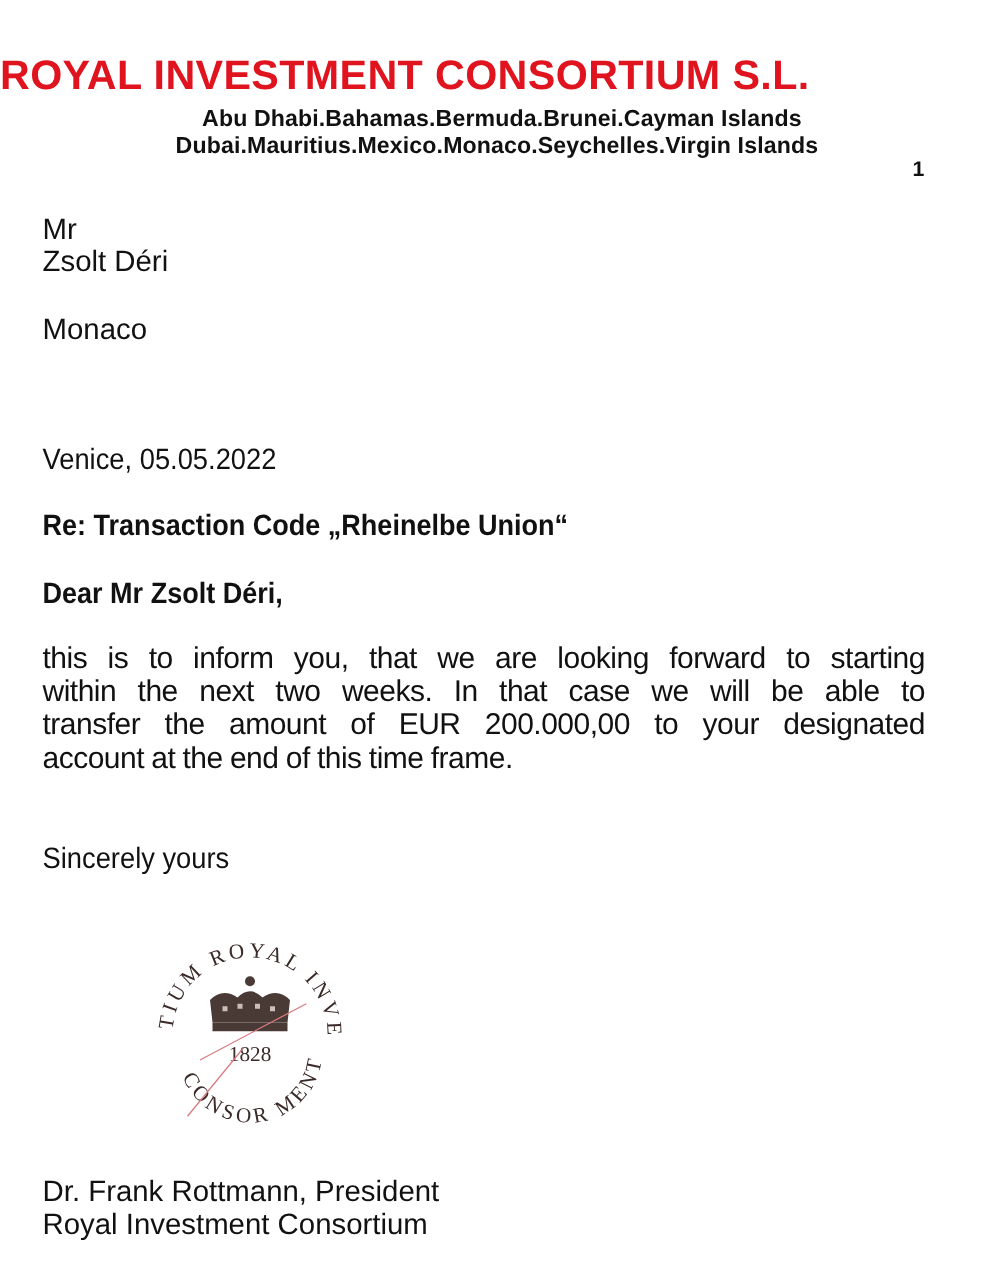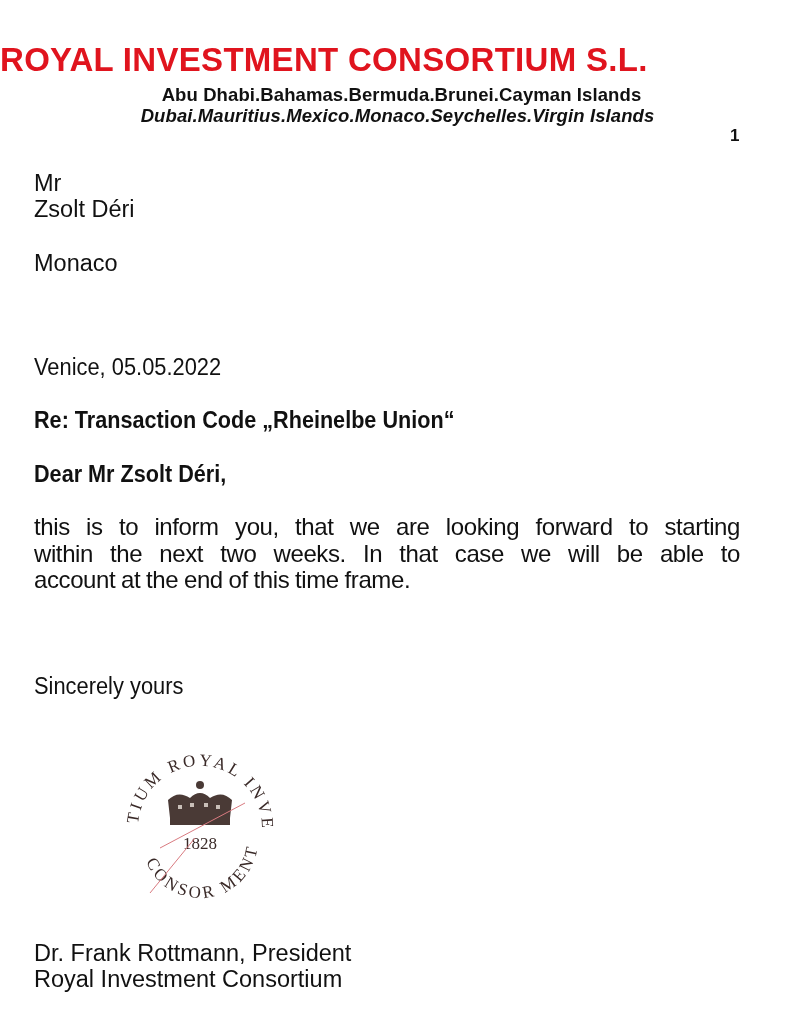--- a/index.html
+++ b/index.html
@@ -1,21 +1,21 @@
 <!DOCTYPE html>
 <html><head>
 <meta charset="utf-8">
 <style>
   html, body { margin: 0; padding: 0; background: #ffffff; }
   body { width: 795px; height: 1024px; position: relative; overflow: hidden; font-family: "Liberation Sans", sans-serif; color: #111; }
   .abs { position: absolute; white-space: nowrap; }
   .company { left: 0; width: 633px; top: 40px; color: #e0141e; font-weight: bold; font-size: 33px; letter-spacing: 0.3px; line-height: 40px; }
   .locs { left: 0; width: 795px; text-align: center; font-weight: bold; font-size: 18.5px; line-height: 21px; color: #111; letter-spacing: 0.1px; }
   .loc1 { top: 84px; padding-left: 8px; box-sizing: border-box; }
-  .loc2 { top: 105px; font-style: italic; }
+  .loc2 { top: 105px; }
   .pagenum { left: 730px; top: 126px; font-weight: bold; font-size: 17px; }
   .body-text { font-size: 23.5px; line-height: 26px; }
   .addr1 { left: 34px; top: 170px; }
   .addr2 { left: 34px; top: 196px; }
   .addr3 { left: 34px; top: 250px; }
   .date { left: 34px; top: 354px; transform: scaleX(0.93); transform-origin: left; }
   .re { left: 34px; top: 407px; font-weight: bold; transform: scaleX(0.92); transform-origin: left; }
   .dear { left: 34px; top: 461px; font-weight: bold; transform: scaleX(0.92); transform-origin: left; }
   .para { left: 34px; top: 514px; width: 706px; white-space: normal; text-align: justify; font-size: 24px; line-height: 26.5px; letter-spacing: -0.4px; word-spacing: -0.5px; }
   .para .ln { display: block; text-align: justify; text-align-last: justify; }
@@ -37,20 +37,21 @@
 <div class="abs body-text addr2">Zsolt Déri</div>
 <div class="abs body-text addr3">Monaco</div>
 
 <div class="abs body-text date">Venice, 05.05.2022</div>
 <div class="abs body-text re">Re: Transaction Code „Rheinelbe Union“</div>
 <div class="abs body-text dear">Dear Mr  Zsolt Déri,</div>
 
 <div class="abs para">
   <span class="ln">this is to inform you, that we are looking forward to starting</span>
   <span class="ln">within the next two weeks. In that case we will be able to</span>
+  <span class="ln">transfer the amount of EUR 200.000,00 to your designated</span>
   <span class="ln last">account at the end of this time frame.</span>
 </div>
 
 <div class="abs body-text closing">Sincerely yours</div>
 
 <div class="abs seal">
   <svg width="200" height="190" viewBox="0 0 200 190">
     <defs>
       <path id="circTop" d="M 38,100 A 62,62 0 1 1 162,100"></path>
       <path id="circBot" d="M 42,112 A 58,58 0 0 0 158,112"></path>

